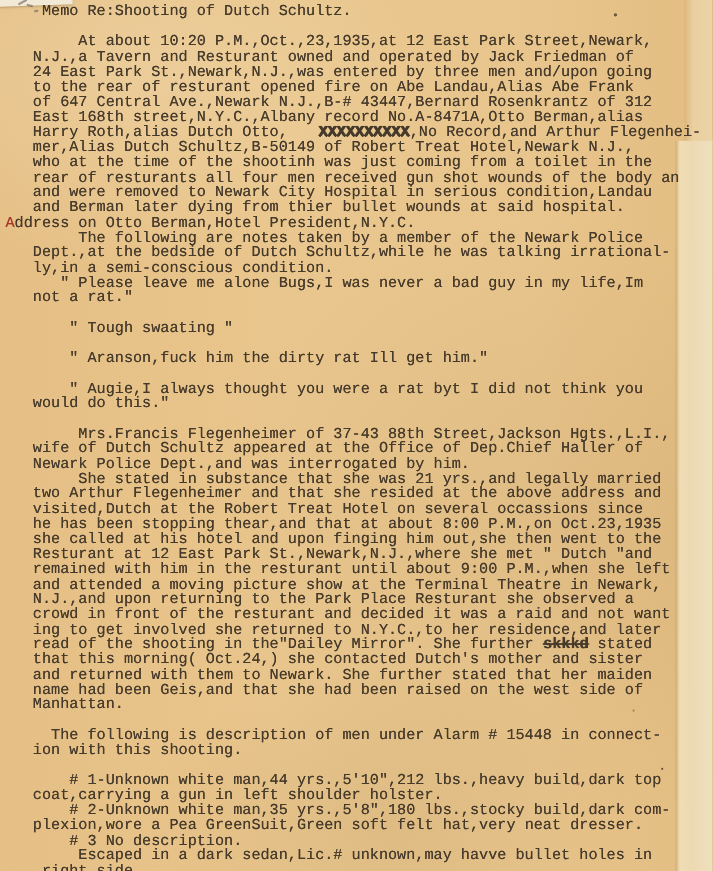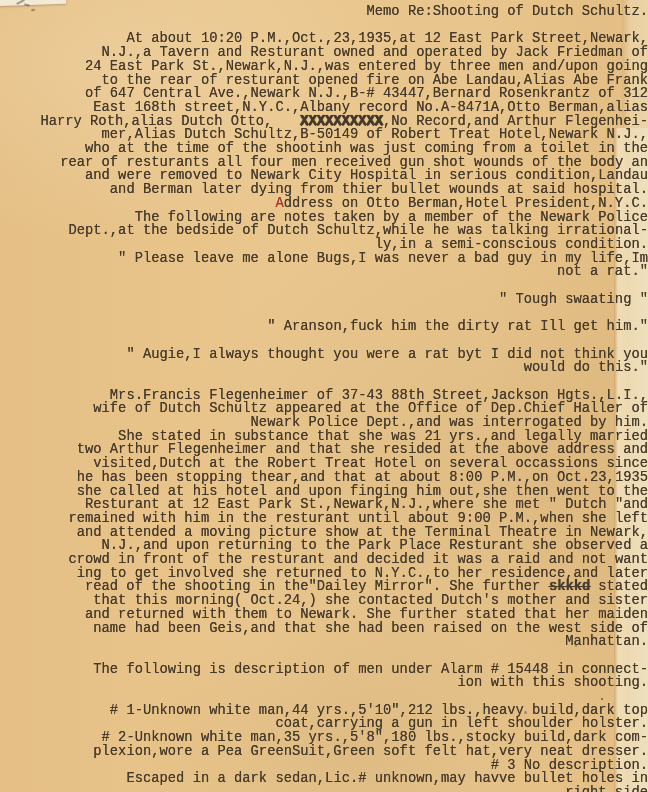--- a/index.html
+++ b/index.html
@@ -40,21 +40,21 @@
 
   .doc{
     position:absolute;left:0;top:0;right:0;bottom:0;
     padding:5px 0 0 5px;
     font-size:13.8px;line-height:13.7px;
     color:#463a2b;
     white-space:pre;
     text-shadow:0 0 0.6px rgba(70,58,43,0.85);
     filter:blur(0.12px);
   }
-  .doc-line{min-height:13.7px;text-align:right;}
+  .doc-line{min-height:13.7px;}
   .m-blot{
     text-shadow:0 0 1px currentColor, 0.9px 0 0 currentColor, -0.9px 0 0 currentColor, 0 0.6px 0 currentColor;
     margin-left:28px;
   }
   .m-strike{
     text-decoration:line-through;
     text-shadow:0 0 1px currentColor, 0.8px 0 0 currentColor;
   }
   .m-red{color:#a8372a;text-shadow:0 0 0.6px rgba(168,55,42,0.8);}
   .m-und{}

